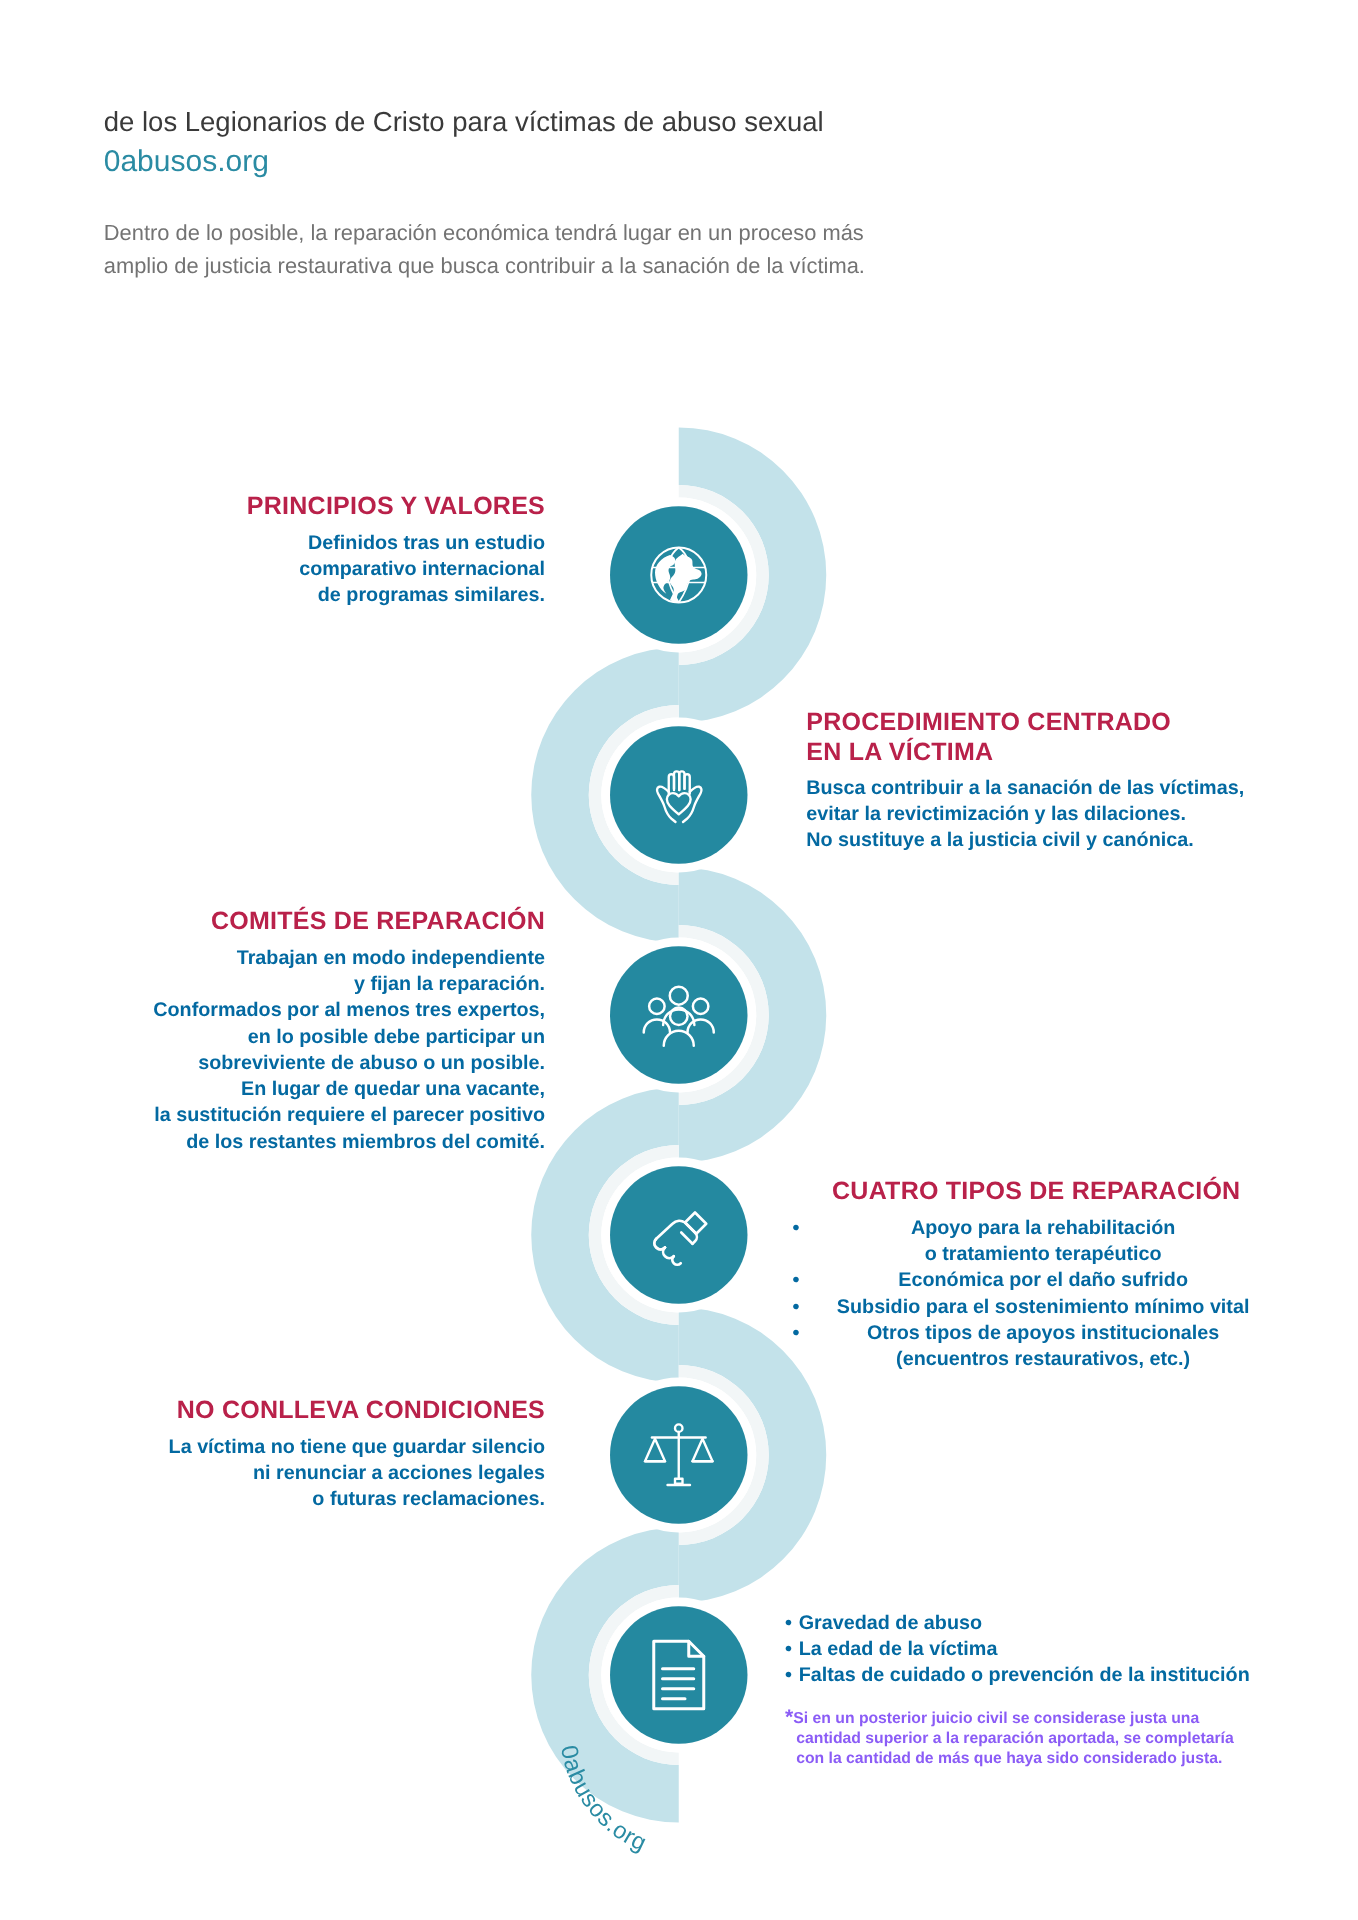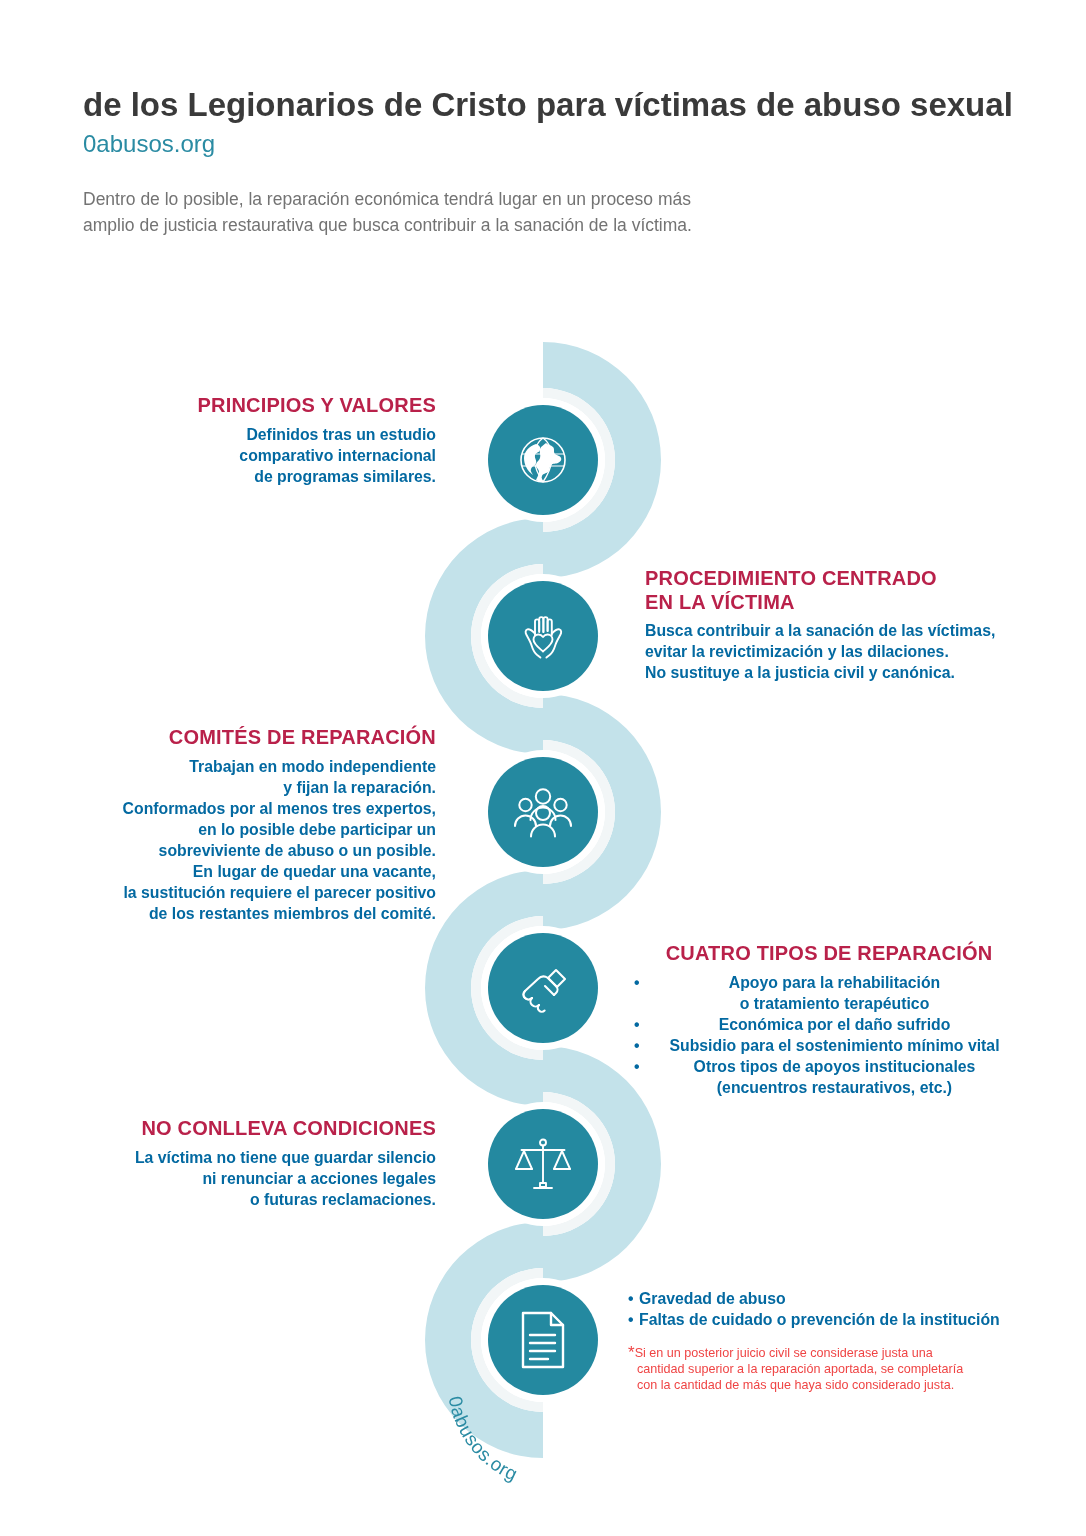--- a/index.html
+++ b/index.html
@@ -13,22 +13,22 @@
   }
   .page{position:relative;width:1086px;height:1536px;overflow:hidden;}
 
   
   .header{position:absolute;left:83px;top:78px;width:930px;}
   .h-title{
     font-size:32px;letter-spacing:.3px;line-height:1.12;
     color:#2a8ba3;font-weight:400;white-space:nowrap;
   }
   .h-sub{
-    font-size:33px;line-height:1.2;margin-top:7px;
-    color:#3a3a3a;font-weight:700;white-space:nowrap;
+    font-size:22px;line-height:1.2;margin-top:7px;
+    color:#3a3a3a;font-weight:400;white-space:nowrap;
   }
   .h-url{
     font-size:24px;line-height:1.2;margin-top:5px;
     color:#2a8ba3;font-weight:500;
   }
   .h-lede{
     margin-top:29px;font-size:17.5px;line-height:1.45;
     color:#737373;font-weight:400;max-width:830px;
   }
 
@@ -50,21 +50,21 @@
     margin:0;font-size:15.8px;line-height:1.33;font-weight:bold;color:#0369a1;
   }
   .blk ul{list-style:none;padding:0;}
   .blk ul li{position:relative;padding-left:11px;}
   .blk ul li::before{content:"\2022";position:absolute;left:0;top:0;}
   .blk ul li .cont{display:block;padding-left:0;}
   .right{text-align:left;}
   .left{text-align:right;}
   .foot{
     margin-top:14px;font-size:12.6px;line-height:1.26;
-    font-weight:400;color:#ef4444;
+    font-weight:700;color:#8b5cf6;
   }
   .foot .star{font-size:17px;line-height:1;vertical-align:-1px;}
 </style>
 </head>
 <body>
 
 <div class="page">
 
   <div class="header">
     <div class="h-sub">de los Legionarios de Cristo para víctimas de abuso sexual</div>
@@ -277,20 +277,23 @@
       <span>o futuras reclamaciones.</span>
     </p>
   </div>
 
   <div class="blk right" style="left:628px;top:1288px;width:396px;">
     <ul>
       <li>
         <span>Gravedad de abuso</span>
       </li>
       <li>
+        <span>La edad de la víctima</span>
+      </li>
+      <li>
         <span>Faltas de cuidado o prevención de la institución</span>
       </li>
     </ul>
     <div class="foot">
       <span class="star">*</span><span>Si en un posterior juicio civil se considerase justa una</span><br>
       <span style="padding-left:9px">cantidad superior a la reparación aportada, se completaría</span><br>
       <span style="padding-left:9px">con la cantidad de más que haya sido considerado justa.</span>
     </div>
   </div>
 

